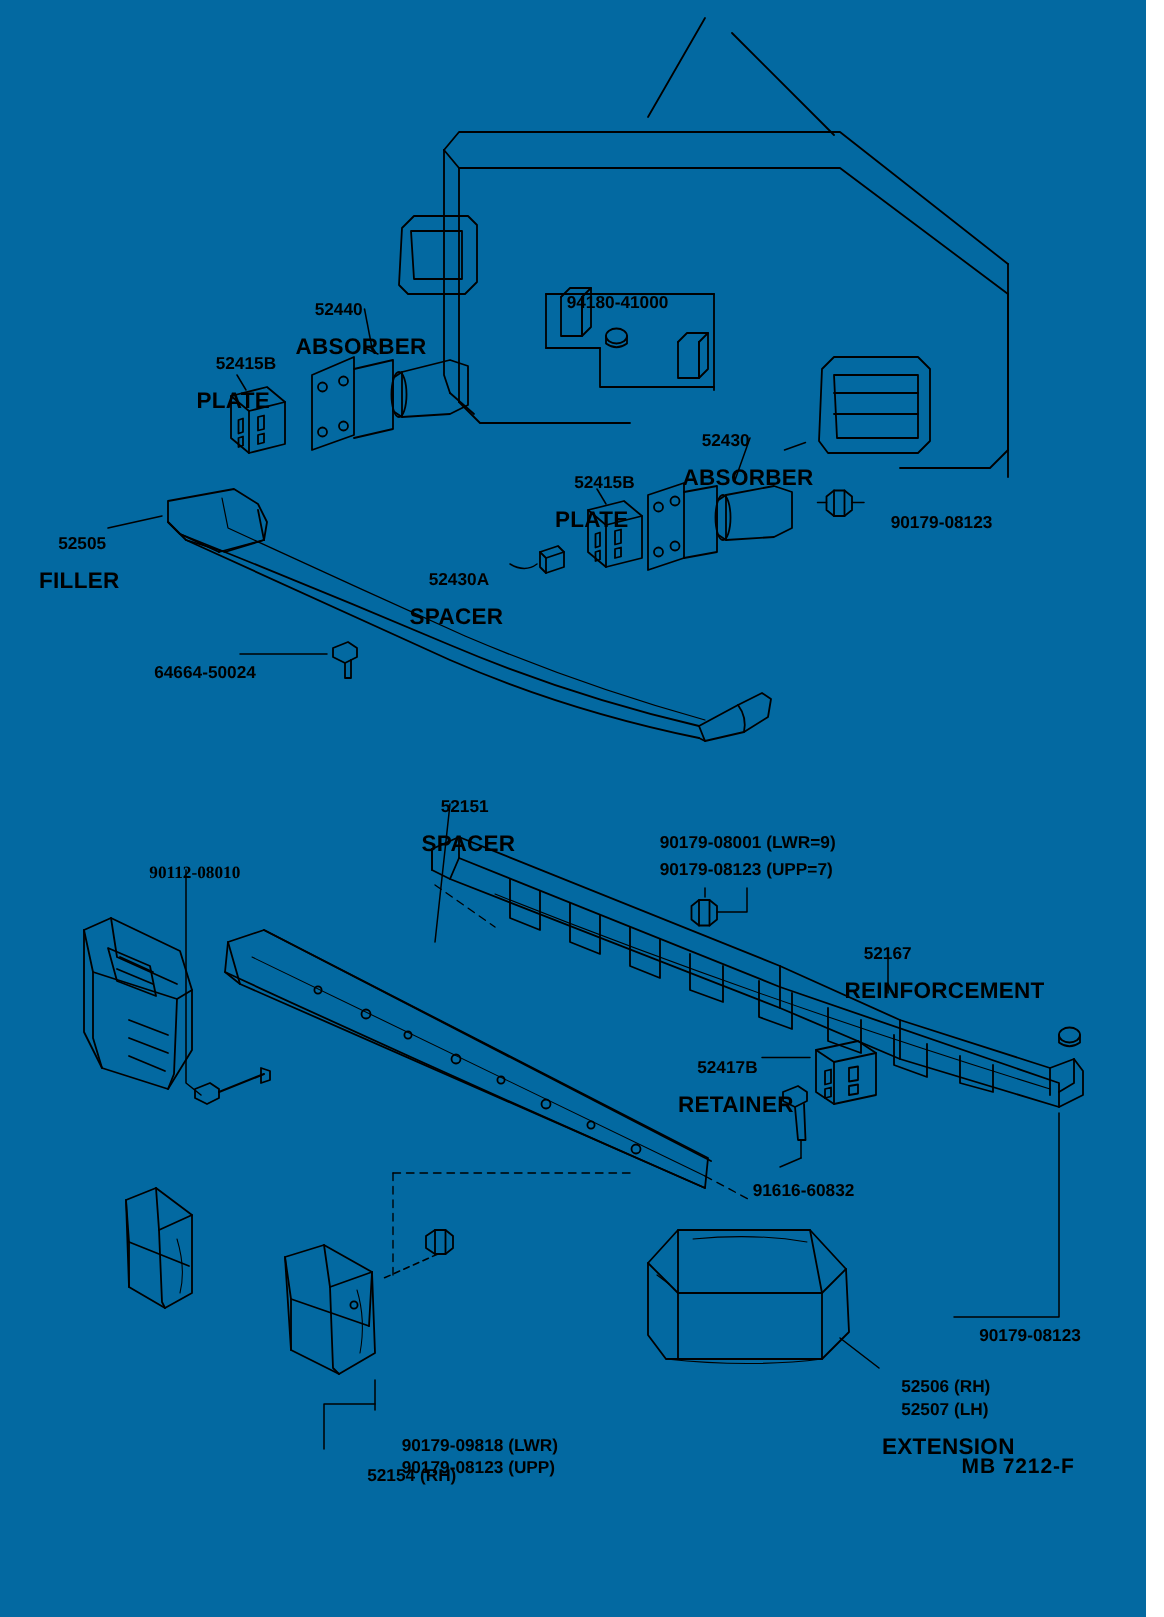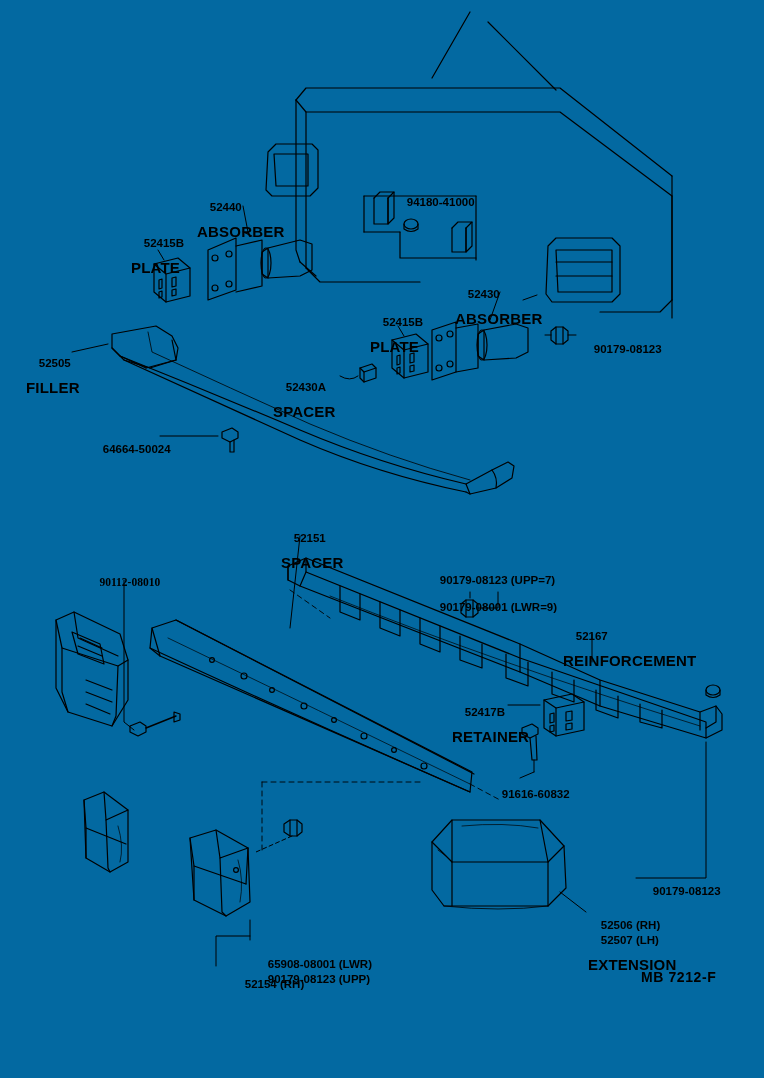--- a/index.html
+++ b/index.html
@@ -280,21 +280,21 @@
   <div class="lbl" style="left:197px; top:188px;">
     <span>52440</span>
     <span class="sub">ABSORBER</span>
   </div>
 
   <div class="lbl" style="left:131px; top:224px;">
     <span>52415B</span>
     <span class="sub">PLATE</span>
   </div>
 
-  <div class="lbl" style="left:365px; top:183px;margin-left:29px;">
+  <div class="lbl" style="left:365px; top:183px;">
     <span>94180-41000</span>
   </div>
 
   <div class="lbl" style="left:455px; top:275px;">
     <span>52430</span>
     <span class="sub">ABSORBER</span>
   </div>
 
   <div class="lbl" style="left:370px; top:303px;">
     <span>52415B</span>
@@ -325,21 +325,21 @@
   </div>
 
   <div class="lbl" style="left:88px; top:563px;font-family:Liberation Serif, serif;">
     <span>90112-08010</span>
   </div>
 
   <div class="lbl" style="left:427px; top:561px;">
     <span>90179-08123 (UPP=7)</span>
   </div>
 
-  <div class="lbl" style="left:427px; top:588px;text-align:center;">
+  <div class="lbl" style="left:427px; top:543px;text-align:center;">
     <span>90179-08001 (LWR=9)</span>
   </div>
 
   <div class="lbl" style="left:563px; top:617px;">
     <span>52167</span>
     <span class="sub">REINFORCEMENT</span>
   </div>
 
   <div class="lbl" style="left:452px; top:693px;">
     <span>52417B</span>
@@ -357,21 +357,21 @@
   <div class="lbl" style="left:588px; top:906px;">
     <span>52506 (RH)</span>
   </div>
 
   <div class="lbl" style="left:588px; top:921px;">
     <span>52507 (LH)</span>
     <span class="sub">EXTENSION</span>
   </div>
 
   <div class="lbl" style="left:255px; top:945px;">
-    <span>65908-08001 (LWR)</span>
+    <span>90179-09818 (LWR)</span>
   </div>
 
   <div class="lbl" style="left:255px; top:960px;">
     <span>90179-08123 (UPP)</span>
   </div>
 
   <div class="lbl" style="left:232px; top:965px;">
     <span>52154 (RH)</span>
   </div>
 

